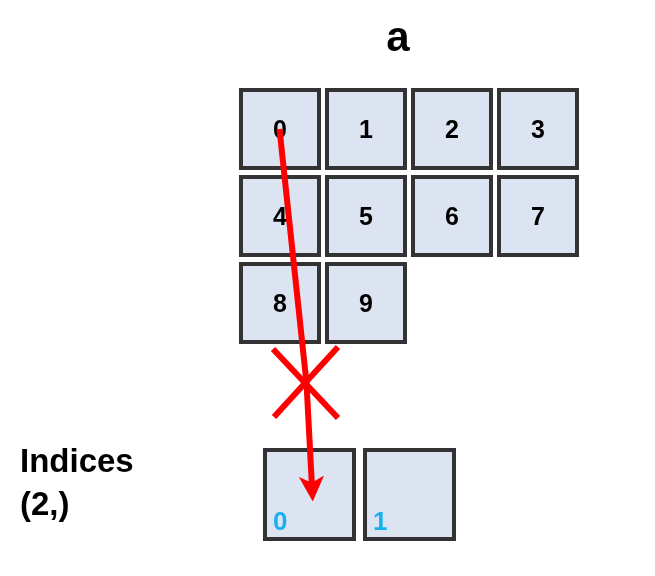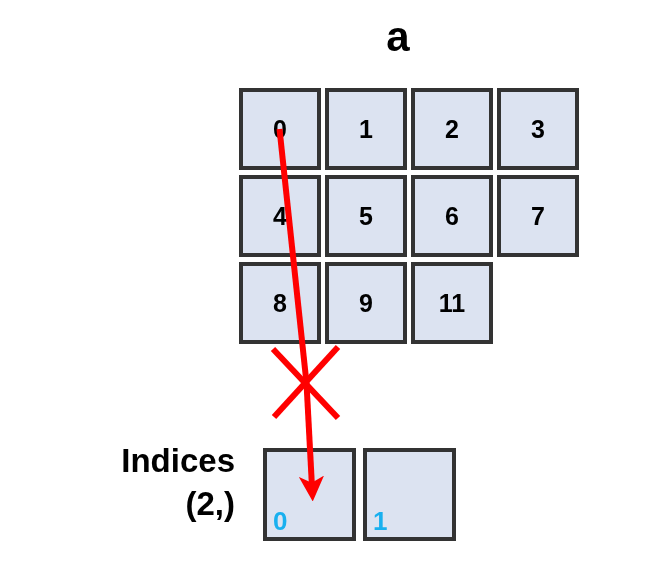--- a/index.html
+++ b/index.html
@@ -54,21 +54,21 @@
     font-weight: bold;
     color: #000000;
   }
 
   
   #indices-label {
     position: absolute;
     left: 20px;
     top: 440px;
     width: 215px;
-    text-align: right;
+    text-align: left;
     color: #000000;
   }
   #indices-label .line1 {
     font-size: 33px;
     font-weight: bold;
     line-height: 42px;
   }
   #indices-label .line2 {
     font-size: 33px;
     font-weight: bold;
@@ -122,21 +122,20 @@
     <div class="cell">0</div>
     <div class="cell">1</div>
     <div class="cell">2</div>
     <div class="cell">3</div>
     <div class="cell">4</div>
     <div class="cell">5</div>
     <div class="cell">6</div>
     <div class="cell">7</div>
     <div class="cell">8</div>
     <div class="cell">9</div>
-    <div class="cell">11</div>
   </div>
 
   <div id="indices-label">
     <div class="line1">Indices</div>
     <div class="line2">(2,)</div>
   </div>
 
   <div id="indices-row">
     <div class="idx-cell">
       <span class="idx-num">0</span>

